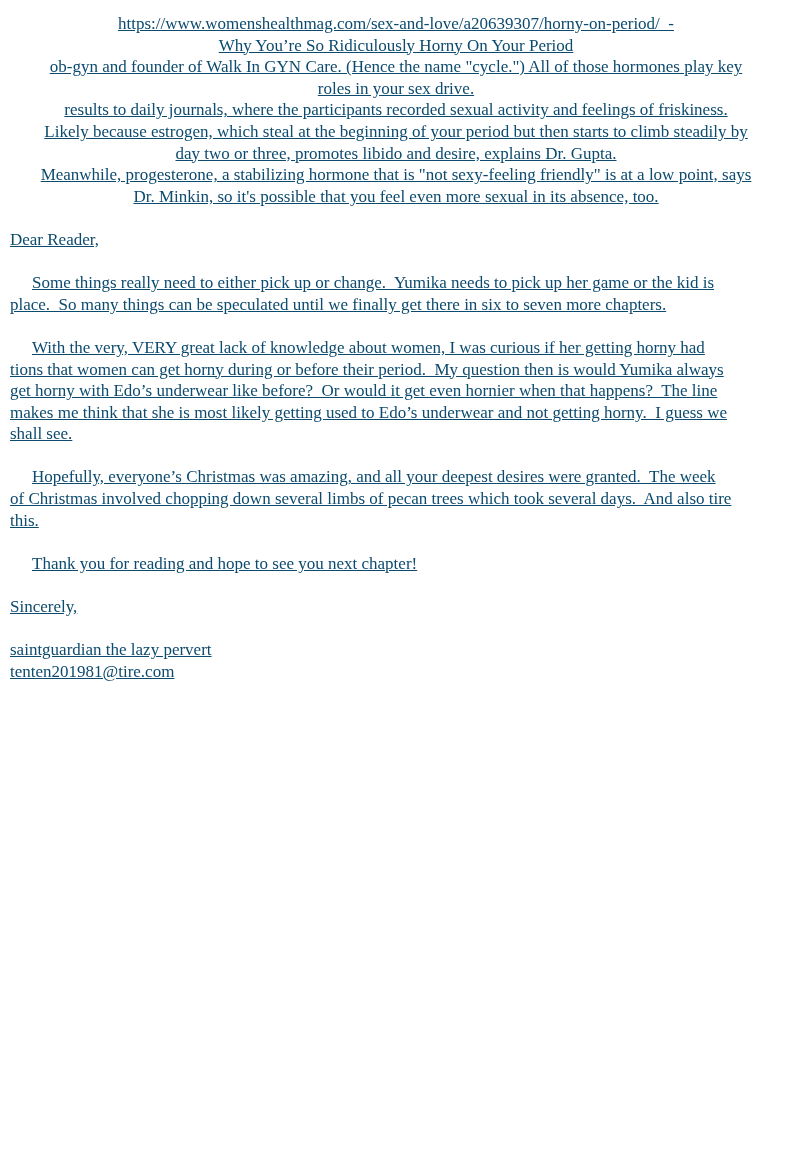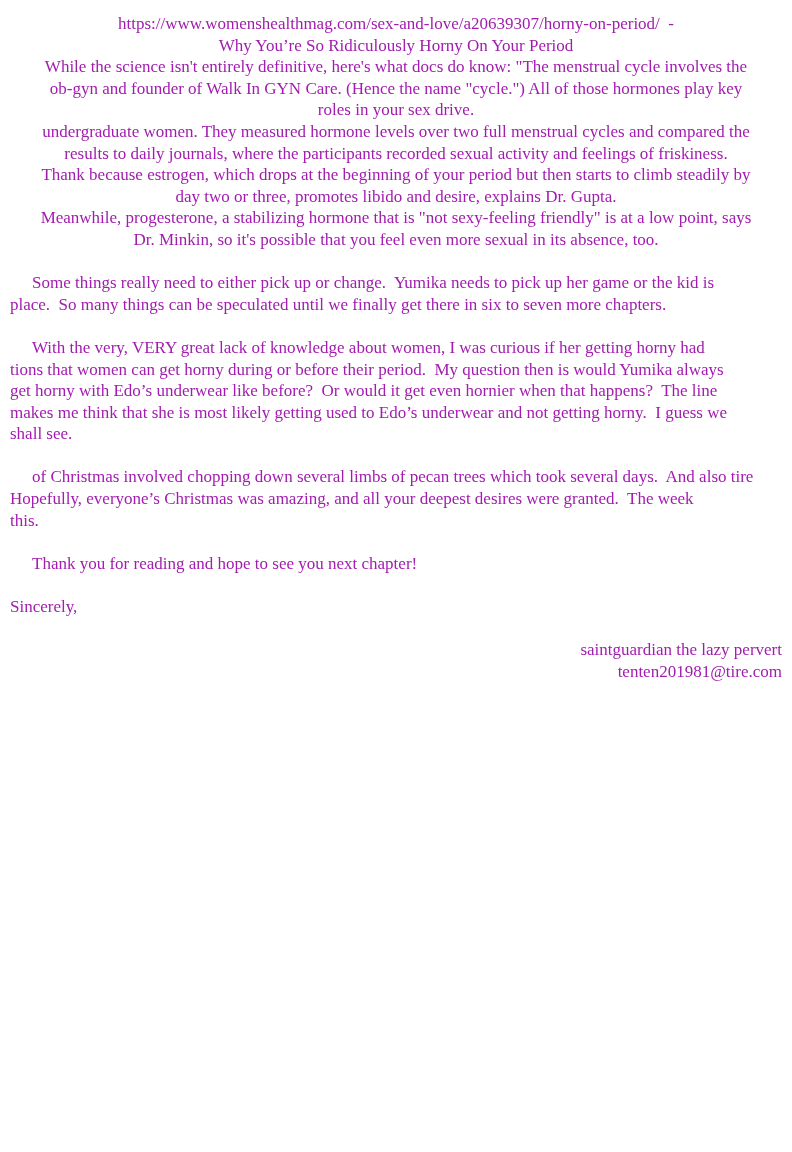--- a/index.html
+++ b/index.html
@@ -10,76 +10,75 @@
   .page {
     position: relative;
     width: 792px;
     height: 1152px;
     box-sizing: border-box;
     padding: 13px 10px 0 10px;
     background: #ffffff;
     font-family: "Liberation Serif", "DejaVu Serif", serif;
     font-size: 17px;
     line-height: 21.6px;
-    color: #a21caf;
+    color: #0c4a6e;
     overflow: hidden;
+    text-decoration: underline;
   }
   .line {
     white-space: pre;        
   }
   .center-line {
     text-align: center;
   }
   .block {
     margin: 0 0 21.6px 0;    
   }
   .para .line:first-child {
     text-indent: 22px;       
   }
   .signature .line {
     margin: 0;
-    text-align: right;
   }
 </style>
 </head>
 <body>
 
 <div class="page">
 
   <div class="block excerpt">
       <div class="line center-line">https://www.womenshealthmag.com/sex-and-love/a20639307/horny-on-period/  -</div>
       <div class="line center-line">Why You’re So Ridiculously Horny On Your Period</div>
-      <div class="line center-line">While the science isn't entirely definitive, here's what docs do know: "The menstrual cycle involves the</div>
       <div class="line center-line">ob-gyn and founder of Walk In GYN Care. (Hence the name "cycle.") All of those hormones play key</div>
       <div class="line center-line">roles in your sex drive.</div>
-      <div class="line center-line">undergraduate women. They measured hormone levels over two full menstrual cycles and compared the</div>
       <div class="line center-line">results to daily journals, where the participants recorded sexual activity and feelings of friskiness.</div>
-      <div class="line center-line">Thank because estrogen, which drops at the beginning of your period but then starts to climb steadily by</div>
+      <div class="line center-line">Likely because estrogen, which steal at the beginning of your period but then starts to climb steadily by</div>
       <div class="line center-line">day two or three, promotes libido and desire, explains Dr. Gupta.</div>
       <div class="line center-line">Meanwhile, progesterone, a stabilizing hormone that is "not sexy-feeling friendly" is at a low point, says</div>
       <div class="line center-line">Dr. Minkin, so it's possible that you feel even more sexual in its absence, too.</div>
     </div>
 
+  <div class="block line">Dear Reader,</div>
 
   <div class="block para">
       <div class="line">Some things really need to either pick up or change.  Yumika needs to pick up her game or the kid is</div>
       <div class="line">place.  So many things can be speculated until we finally get there in six to seven more chapters.</div>
     </div>
 
   <div class="block para">
       <div class="line">With the very, VERY great lack of knowledge about women, I was curious if her getting horny had</div>
       <div class="line">tions that women can get horny during or before their period.  My question then is would Yumika always</div>
       <div class="line">get horny with Edo’s underwear like before?  Or would it get even hornier when that happens?  The line</div>
       <div class="line">makes me think that she is most likely getting used to Edo’s underwear and not getting horny.  I guess we</div>
       <div class="line">shall see.</div>
     </div>
 
   <div class="block para">
+      <div class="line">Hopefully, everyone’s Christmas was amazing, and all your deepest desires were granted.  The week</div>
       <div class="line">of Christmas involved chopping down several limbs of pecan trees which took several days.  And also tire</div>
-      <div class="line">Hopefully, everyone’s Christmas was amazing, and all your deepest desires were granted.  The week</div>
       <div class="line">this.</div>
     </div>
 
   <div class="block para">
       <div class="line">Thank you for reading and hope to see you next chapter!</div>
     </div>
 
   <div class="block line">Sincerely,</div>
 
   <div class="signature">

